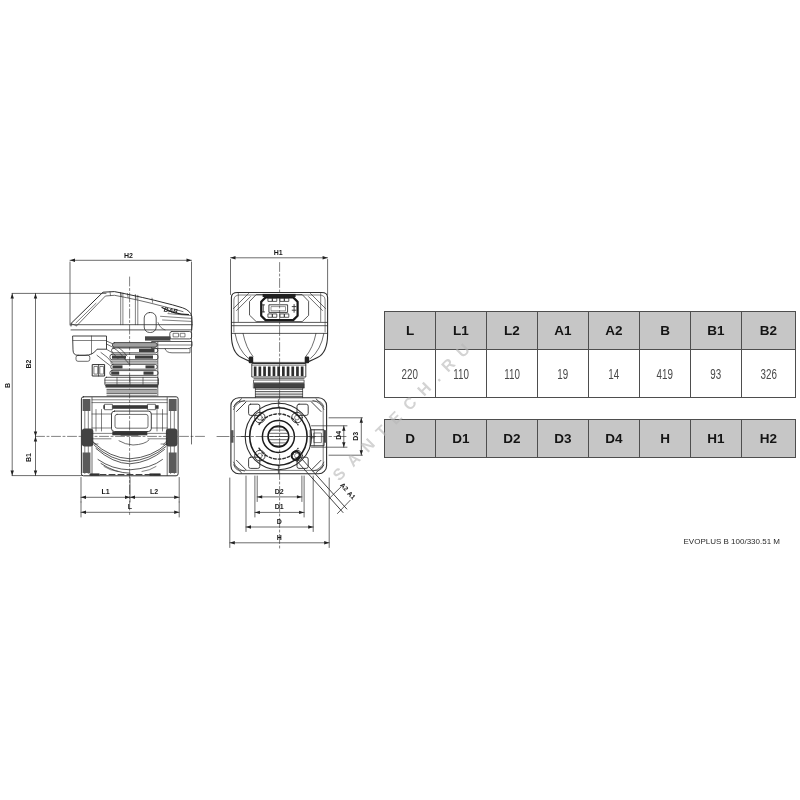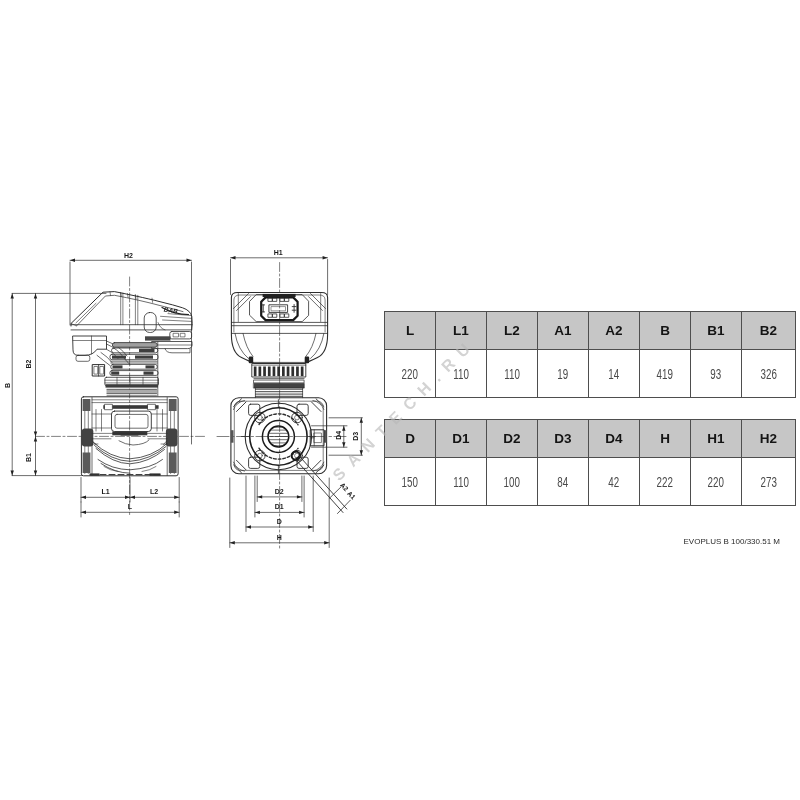--- a/index.html
+++ b/index.html
@@ -363,28 +363,18 @@
       <tr class="hd">
         <td>D</td>
         <td>D1</td>
         <td>D2</td>
         <td>D3</td>
         <td>D4</td>
         <td>H</td>
         <td>H1</td>
         <td>H2</td>
       </tr>
-<tr class="vl">
-        <td><span>150</span></td>
-        <td><span>110</span></td>
-        <td><span>100</span></td>
-        <td><span>84</span></td>
-        <td><span>42</span></td>
-        <td><span>222</span></td>
-        <td><span>220</span></td>
-        <td><span>273</span></td>
-      </tr>
 </tbody>
   </table>
 
 <div class="abs" style="left:308px;top:402px;width:190px;text-align:center;transform:rotate(-45deg);font-size:16px;font-weight:bold;letter-spacing:9px;color:#b9b9b9;opacity:0.62">SANTECH.RU</div>
 
 <div class="abs" style="left:580px;top:536.5px;width:200px;text-align:right;font-size:8px;color:#2a2a2a">EVOPLUS B 100/330.51 M</div>
 
 </body></html>

